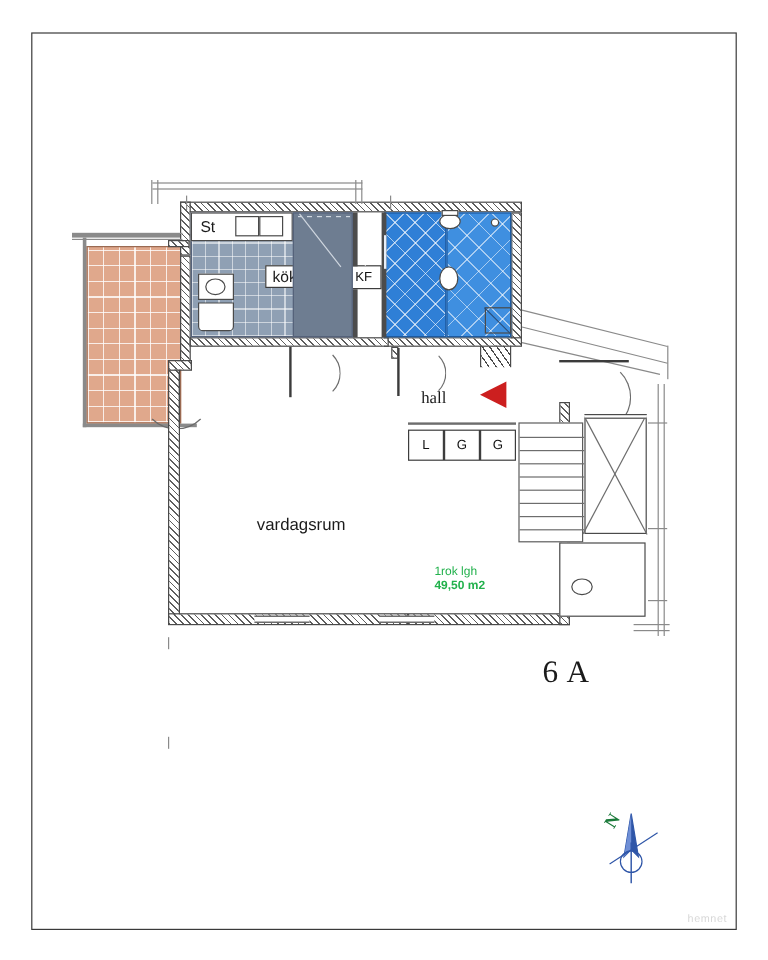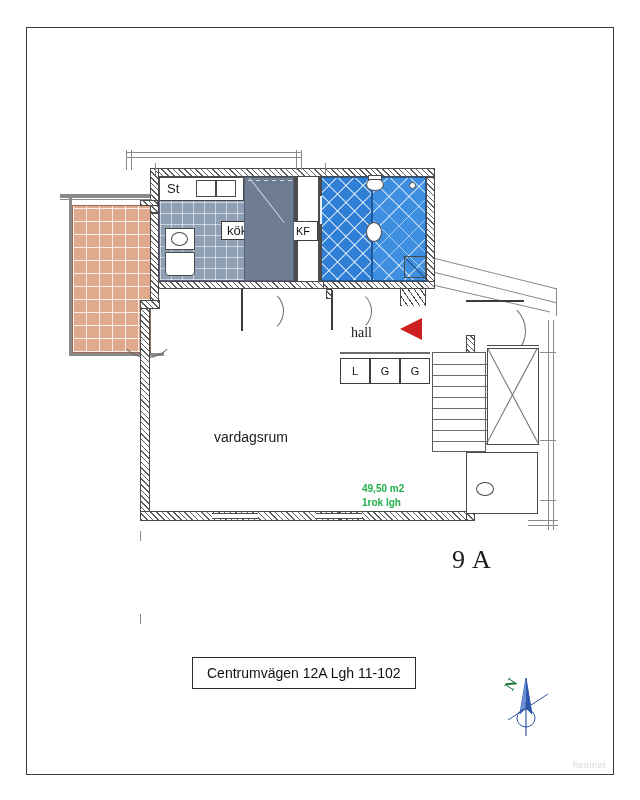--- a/index.html
+++ b/index.html
@@ -322,31 +322,30 @@
   <div class="abs greyline" style="left:540px; top:440px; width:16px; height:1px;"></div>
   <div class="abs greyline" style="left:540px; top:500px; width:16px; height:1px;"></div>
   <div class="abs greyline" style="left:528px; top:520px; width:30px; height:1px;"></div>
   <div class="abs greyline" style="left:528px; top:525px; width:30px; height:1px;"></div>
 
   <div class="abs" style="left:466px; top:452px; width:72px; height:62px; border:1px solid #4a4a4a; background:#ffffff;"></div>
   <div class="abs fixture-round" style="left:476px; top:482px; width:18px; height:14px;"></div>
 
   <div class="label label-room" style="left:214px; top:429px;">vardagsrum</div>
 
-  <div class="label label-green" style="left:362px; top:497px;font-weight:bold;">1rok lgh</div>
+  <div class="label label-green" style="left:362px; top:471px;">1rok lgh</div>
   <div class="label label-green" style="left:362px; top:483px;font-weight:bold;">49,50 m2</div>
 
   <div class="abs" style="left:212px; top:513px; width:46px; height:6px; background:#ffffff; border-top:1px solid #4a4a4a; border-bottom:1px solid #4a4a4a;"></div>
   <div class="abs" style="left:316px; top:513px; width:46px; height:6px; background:#ffffff; border-top:1px solid #4a4a4a; border-bottom:1px solid #4a4a4a;"></div>
   <div class="abs greyline" style="left:140px; top:531px; width:1px; height:10px;"></div>
   <div class="abs greyline" style="left:140px; top:614px; width:1px; height:10px;"></div>
 
-  <div class="label label-apt" style="left:452px; top:545px;">9 A</div>
-
-  <div class="title-box" style="left:192px; top:657px;">Centrumvägen 12A  Lgh 11-102</div>
+  <div class="label label-apt" style="left:452px; top:545px;">6 A</div>
+
 
   <svg class="abs" style="left:494px; top:672px;" width="64" height="70" viewBox="0 0 64 70">
     <polygon points="32,6 38,42 32,36 26,42" fill="#2f56a8" stroke="#2f56a8" stroke-width="1"></polygon>
     <polygon points="32,6 32,36 26,42" fill="#6f8fd6"></polygon>
     <line x1="32" y1="30" x2="32" y2="64" stroke="#2f56a8" stroke-width="1.2"></line>
     <line x1="14" y1="48" x2="54" y2="22" stroke="#2f56a8" stroke-width="1"></line>
     <circle cx="32" cy="46" r="9" fill="none" stroke="#2f56a8" stroke-width="1"></circle>
   </svg>
   <div class="compass-letter" style="left:506px; top:676px; transform:rotate(-58deg);">N</div>
 

